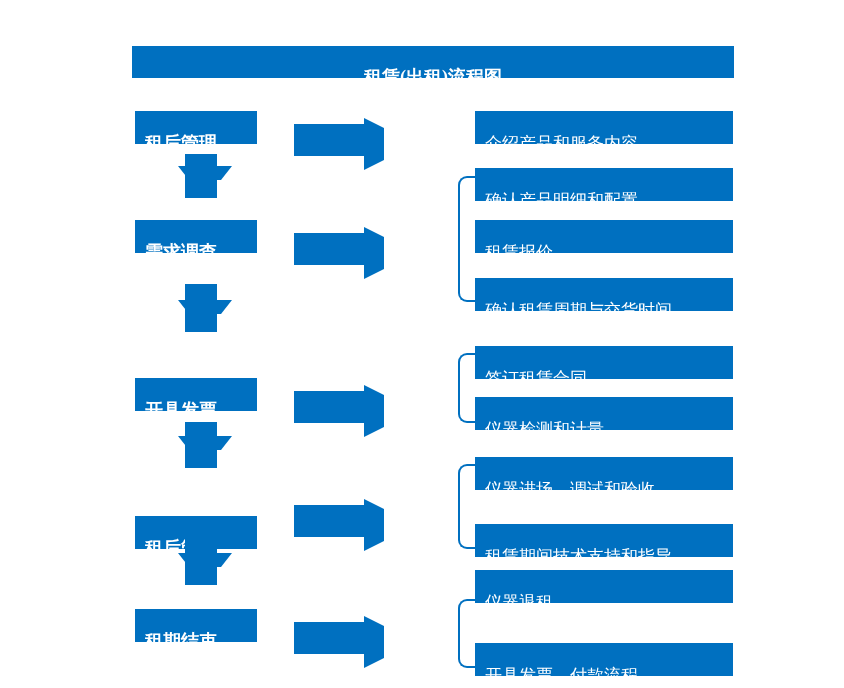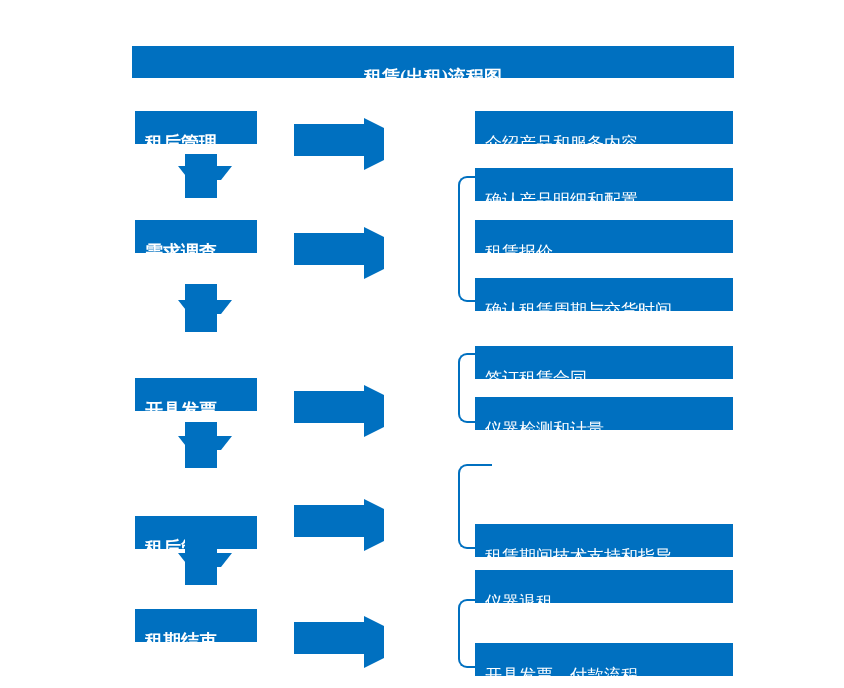--- a/index.html
+++ b/index.html
@@ -139,17 +139,18 @@
   <div class="bracket" style="top:321px; height:70px;"></div>
   <div class="bracket" style="top:432px; height:85px;"></div>
   <div class="bracket" style="top:567px; height:69px;"></div>
 
   <div class="detail-box" style="top:79px">介绍产品和服务内容</div>
   <div class="detail-box" style="top:136px">确认产品明细和配置</div>
   <div class="detail-box" style="top:188px">租赁报价</div>
   <div class="detail-box" style="top:246px">确认租赁周期与交货时间</div>
   <div class="detail-box" style="top:314px">签订租赁合同</div>
   <div class="detail-box" style="top:365px">仪器检测和计量</div>
+  <div class="detail-box" style="top:425px">仪器进场、调试和验收</div>
   <div class="detail-box" style="top:492px">租赁期间技术支持和指导</div>
   <div class="detail-box" style="top:538px">仪器退租</div>
   <div class="detail-box" style="top:611px">开具发票，付款流程</div>
 
 </div>
 
 </body></html>

